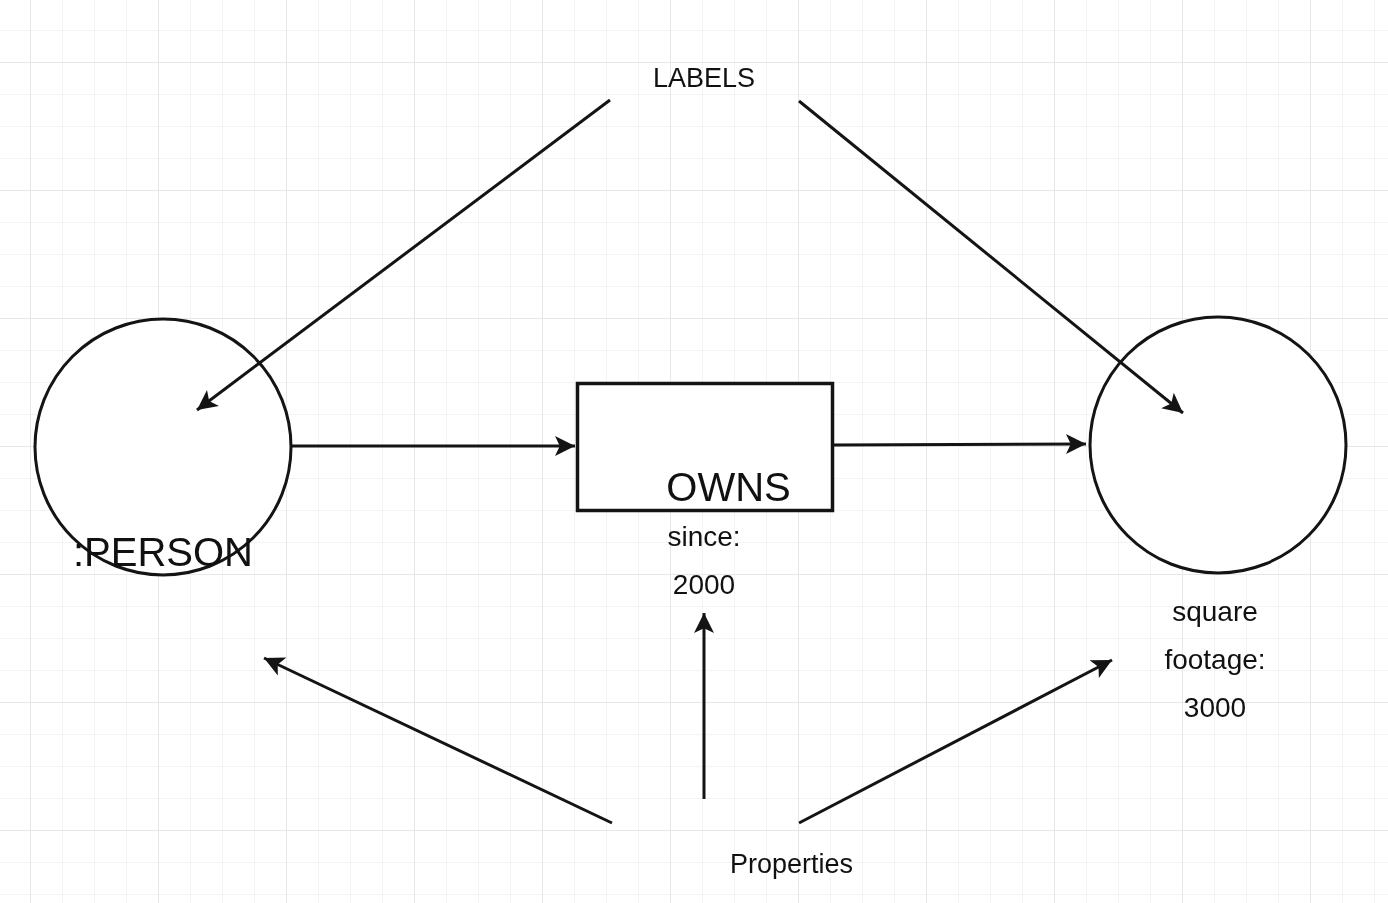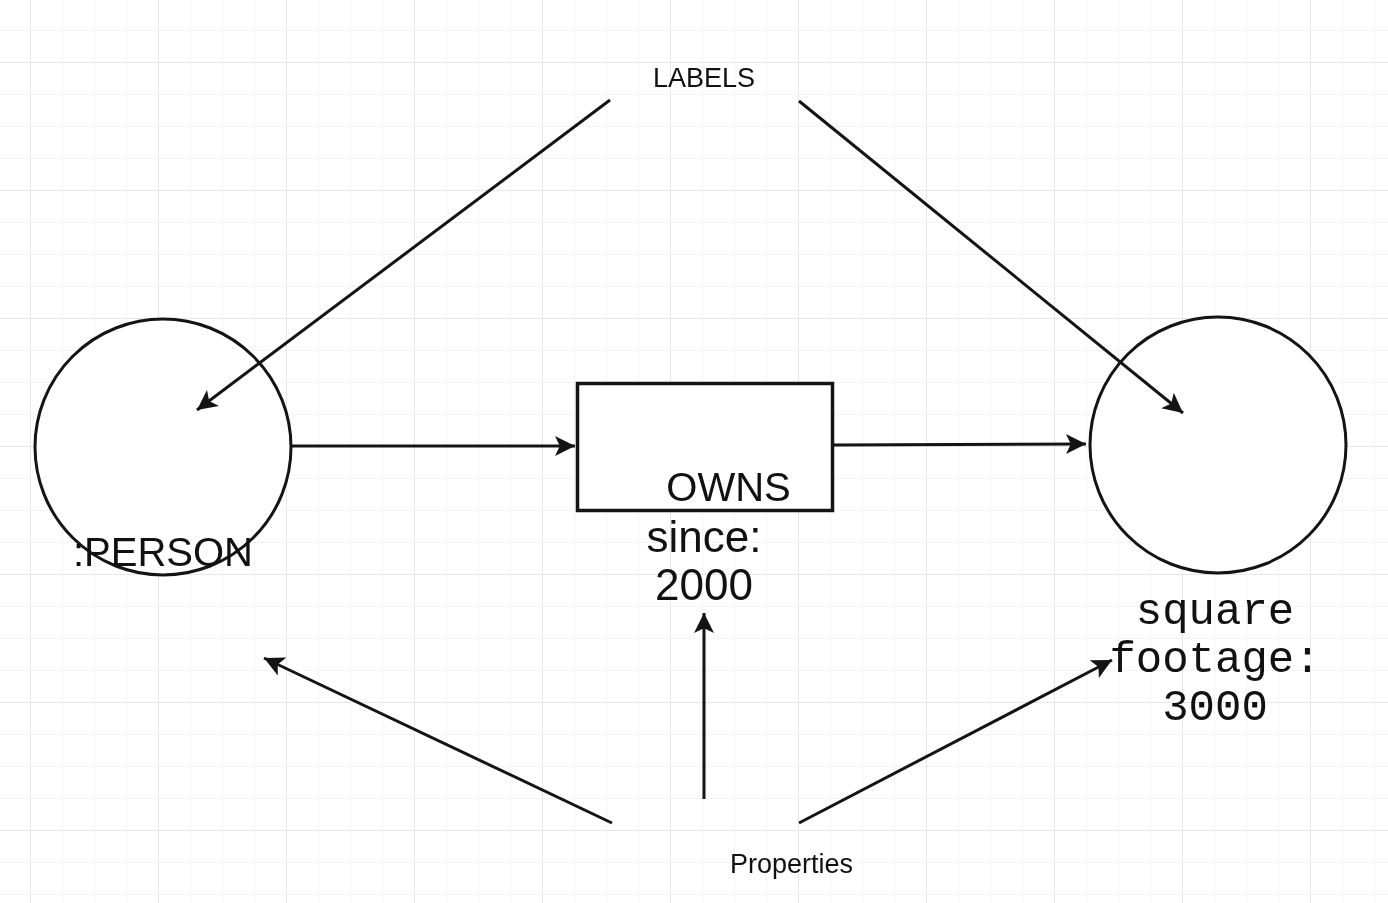--- a/index.html
+++ b/index.html
@@ -33,21 +33,21 @@
     color: #111111;
     white-space: nowrap;
   }
   .node-label {
     display: flex;
     align-items: flex-end;
     justify-content: center;
     font-size: 40px;
   }
   .annotation { font-size: 27px; line-height: 48px; }
-  .caption    { font-size: 44px; line-height: 48px; }
+  .caption    { font-size: 28px; line-height: 48px; }
   .caption span, .annotation span, .node-label span { display: block; }
 </style>
 </head>
 <body>
 
 <div class="canvas">
 
   <svg class="shapes-layer" width="1388" height="903" viewBox="0 0 1388 903" xmlns="http://www.w3.org/2000/svg">
     <defs>
       <marker id="arrowhead" viewBox="0 0 12 12" refX="11" refY="6" markerWidth="24" markerHeight="24" markerUnits="userSpaceOnUse" orient="auto">
@@ -82,21 +82,21 @@
     <span>OWNS</span>
   </div>
 
 
 
   <div class="txt caption" style="left:584px; top:513px; width:240px;">
     <span>since:</span>
     <span>2000</span>
   </div>
 
-  <div class="txt caption" style="left:1095px; top:588px; width:240px;font-family:Liberation Mono, monospace;">
+  <div class="txt caption" style="left:1095px; top:588px; width:240px;">
     <span>square</span>
     <span>footage:</span>
     <span>3000</span>
   </div>
 
   <div class="txt annotation" style="left:553px; top:840px; width:300px;text-align:right;">
     <span>Properties</span>
   </div>
 
 </div>

